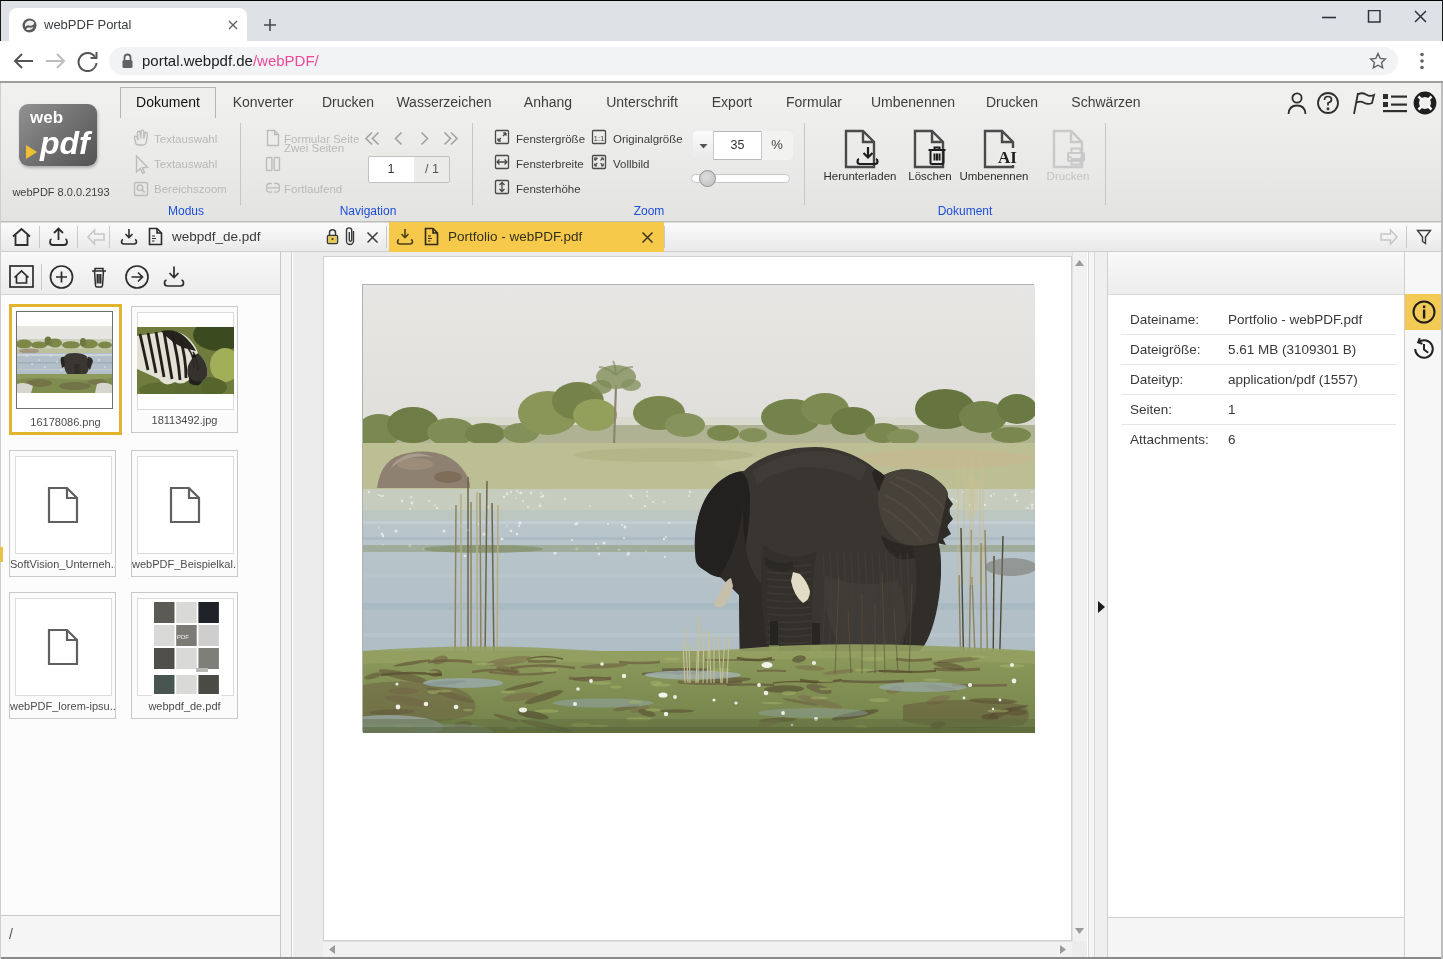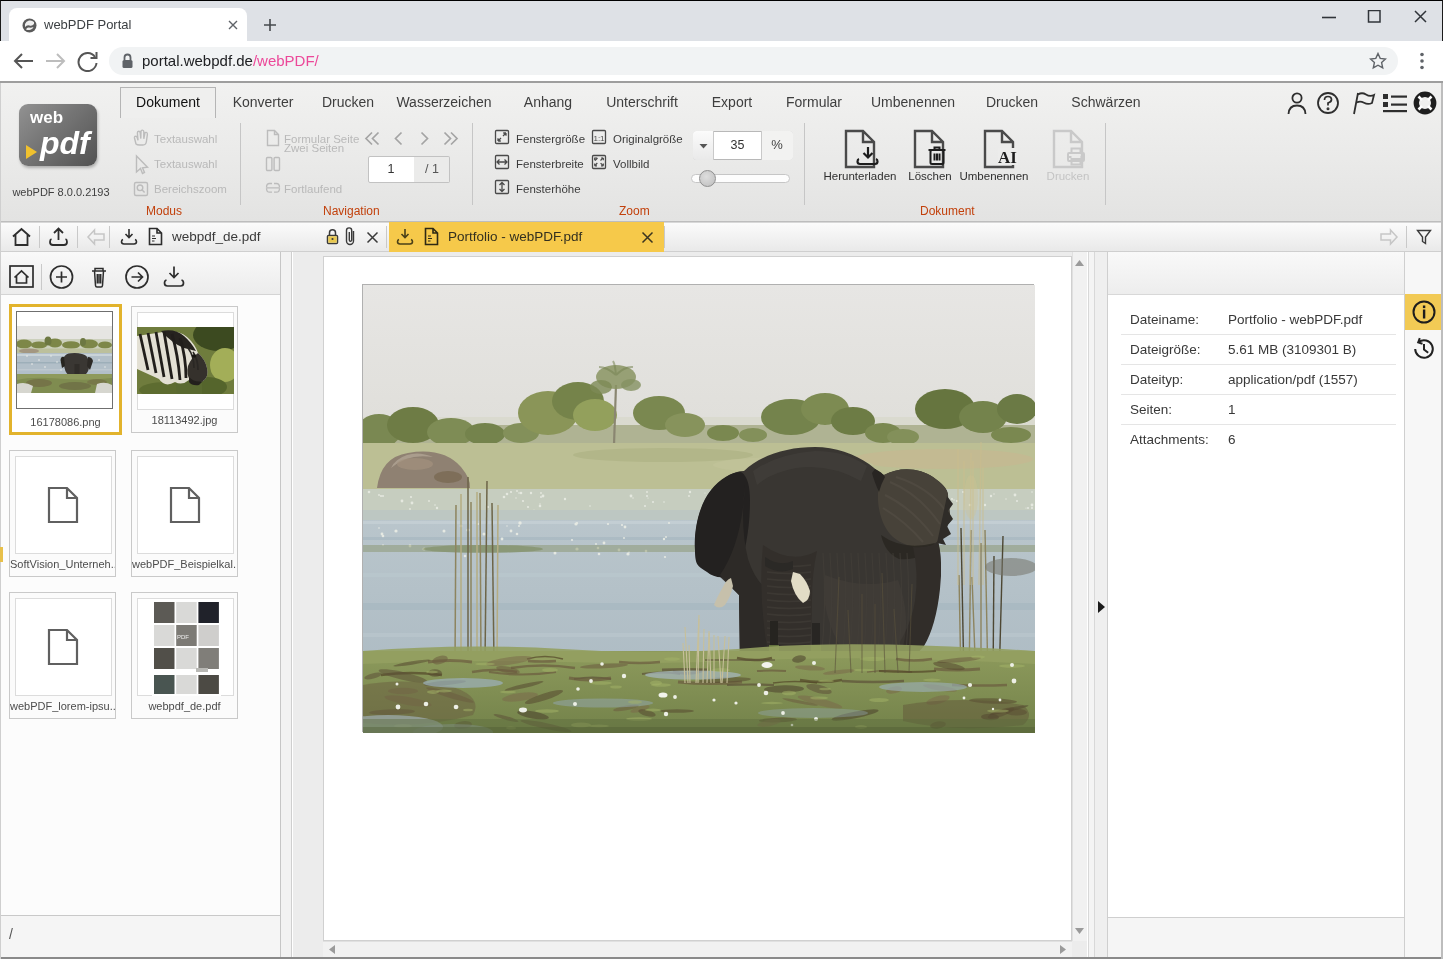--- a/index.html
+++ b/index.html
@@ -25,21 +25,21 @@
  box-shadow:1px 2px 3px rgba(0,0,0,.25)}
 #logo .web{position:absolute;left:11px;top:4px;color:#fff;font-weight:bold;font-size:17px}
 #logo .pdf{position:absolute;left:21px;top:21px;color:#fff;font-style:italic;font-weight:bold;font-size:32px}
 #logo .tri{position:absolute;left:7px;top:41px;width:0;height:0;border-left:11px solid #f0c12e;border-top:7px solid transparent;border-bottom:7px solid transparent}
 #ver{left:1px;top:186px;width:120px;text-align:center;font-size:11px;color:#3f3f3f;white-space:nowrap}
 .rtab{position:absolute;top:87px;height:30px;line-height:30px;font-size:14px;color:#3e3e3e}
 #rtab-active{left:120px;top:87px;width:96px;height:31px;background:#efefee;
  border:1px solid #b5b5b5;border-bottom:none;text-align:center;line-height:29px;
  font-size:14px;color:#111}
 .gsep{position:absolute;top:123px;height:82px;width:1px;background:#c6c6c6}
-.glabel{position:absolute;top:204px;height:14px;font-size:12px;color:#c2410c;text-align:left}
+.glabel{position:absolute;top:204px;height:14px;font-size:12px;color:#1d4ed8;text-align:center}
 .ritem{position:absolute;height:16px;font-size:11.5px;white-space:nowrap}
 .dis{color:#b9b9b9}
 .en{color:#3b3b3b}
 .iconlbl{position:absolute;font-size:11.5px;color:#2f2f2f;text-align:center;white-space:nowrap}
 
 #tabbar{left:0;top:222px;width:1443px;height:30px;
  background:linear-gradient(180deg,#fbfbfb,#e9e9e9);
  border-bottom:1px solid #cfcfcf;border-top:1px solid #d8d8d8}
 .tbsep{position:absolute;top:226px;height:22px;width:1px;background:#c9c9c9}
 #acttab{left:389px;top:222px;width:275px;height:30px;background:#f6c94a}

